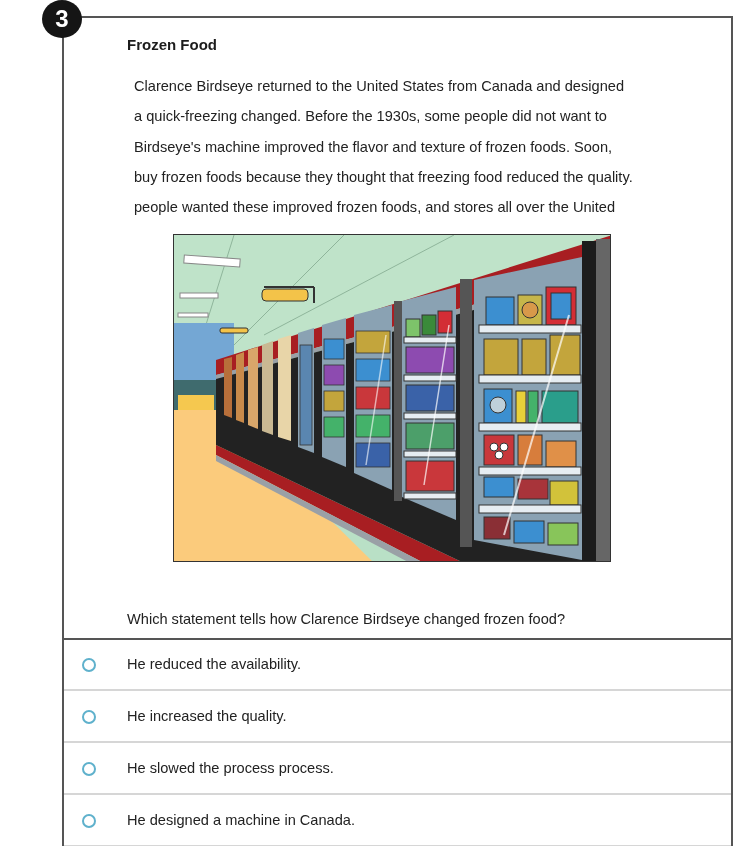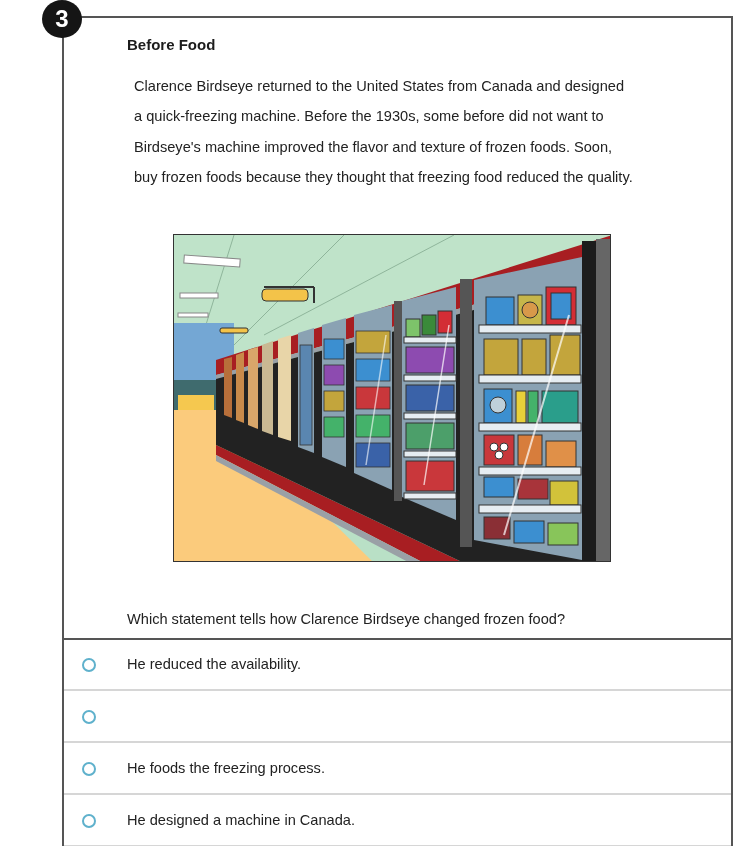--- a/index.html
+++ b/index.html
@@ -20,27 +20,28 @@
   .option .sep { position:absolute; left:0; right:0; bottom:0; height:2px; background:#d6d6d6; }
   .radio { position:absolute; left:18px; top:18px; width:14px; height:14px; border:2px solid #5fb1cc; border-radius:50%; box-sizing:border-box; background:#fff; }
   .opt-label { position:absolute; left:63px; top:16px; font-size:14.6px; color:#222; }
 </style>
 </head>
 <body>
 
 <div class="frame"></div>
 <div class="qnum">3</div>
 
-<div class="title">Before Food</div>
+<div class="title">Frozen Food</div>
 
 <div class="passage">
   <p>Clarence Birdseye returned to the United States from Canada and designed</p>
-  <p>a quick-freezing machine. Before the 1930s, some before did not want to</p>
+  <p>a quick-freezing changed. Before the 1930s, some people did not want to</p>
   <p>Birdseye's machine improved the flavor and texture of frozen foods. Soon,</p>
   <p>buy frozen foods because they thought that freezing food reduced the quality.</p>
+  <p>people wanted these improved frozen foods, and stores all over the United</p>
 </div>
 
 <div class="illus" title="Illustration of a grocery store frozen food aisle with glass-door freezers full of colorful packages">
   <svg width="438" height="328" viewBox="0 0 438 328" xmlns="http://www.w3.org/2000/svg">
 
     <polygon points="0,0 438,0 438,0 40,128 0,128" fill="#bfe3c9"></polygon>
     <line x1="60" y1="0" x2="20" y2="128" stroke="#8fb59b" stroke-width="1"></line>
     <line x1="170" y1="0" x2="60" y2="110" stroke="#8fb59b" stroke-width="1"></line>
     <line x1="280" y1="0" x2="90" y2="100" stroke="#8fb59b" stroke-width="1"></line>
     <rect x="10" y="22" width="56" height="8" fill="#ffffff" stroke="#888" transform="rotate(4 38 26)"></rect>
@@ -154,24 +155,25 @@
 <div class="question">Which statement tells how Clarence Birdseye changed frozen food?</div>
 <div class="qsep"></div>
 
 <div class="option" style="top:640px;">
   <span class="radio"></span>
   <span class="opt-label">He reduced the availability.</span>
   <span class="sep"></span>
 </div>
 <div class="option" style="top:692px;">
   <span class="radio"></span>
+  <span class="opt-label">He increased the quality.</span>
   <span class="sep"></span>
 </div>
 <div class="option" style="top:744px;">
   <span class="radio"></span>
-  <span class="opt-label">He foods the freezing process.</span>
+  <span class="opt-label">He slowed the process process.</span>
   <span class="sep"></span>
 </div>
 <div class="option" style="top:796px;">
   <span class="radio"></span>
   <span class="opt-label">He designed a machine in Canada.</span>
   <span class="sep"></span>
 </div>
 
 </body></html>

